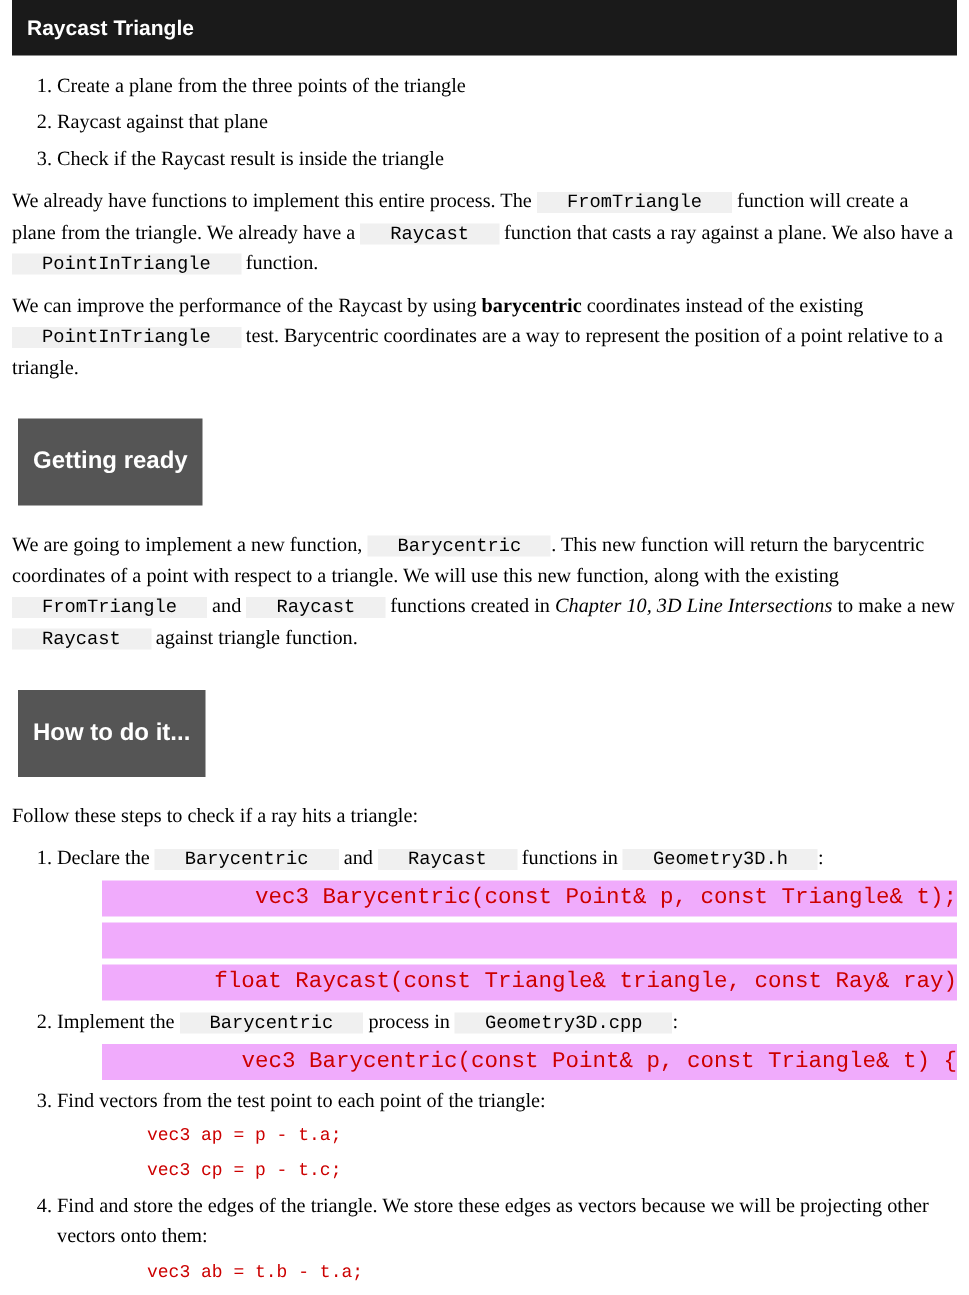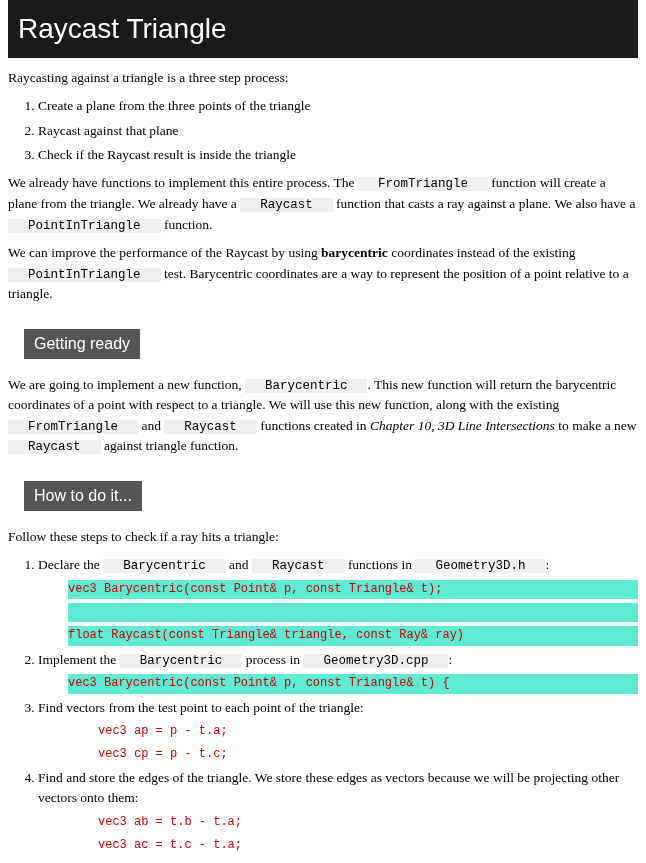--- a/index.html
+++ b/index.html
@@ -11,34 +11,34 @@
       background: #fff;
       width: 646px;
       min-height: 863px;
     }
     .page {
       padding: 0 8px 20px 8px;
     }
     .title-bar {
       background: #1a1a1a;
       color: #fff;
-      font-size: 28px;
-      font-weight: normal;
+      font-size: 14px;
+      font-weight: bold;
       font-family: Arial, sans-serif;
       padding: 8px 10px;
       margin-bottom: 10px;
     }
     .section-header {
       background: #555;
       color: #fff;
       font-size: 16px;
-      font-weight: normal;
+      font-weight: bold;
       font-family: Arial, sans-serif;
-      padding: 3px 10px;
-      margin: 12px 0 8px 16px;
+      padding: 17px 10px;
+      margin: 12px 0 8px 4px;
       display: inline-block;
     }
     .section-header-block {
       margin: 12px 0 8px 0;
     }
     p {
       margin-bottom: 8px;
       font-size: 13.5px;
     }
     ol {
@@ -50,45 +50,45 @@
       font-size: 13.5px;
     }
     code, .mono {
       font-family: 'Courier New', Courier, monospace;
       font-size: 12.5px;
       background: #f0f0f0;
       padding: 0 20px;
     }
     .code-block {
       font-family: 'Courier New', Courier, monospace;
-      font-size: 12px;
+      font-size: 15px;
       color: #c00;
-      background: #5eead4;
+      background: #f0abfc;
       margin: 4px 0 4px 30px;
       line-height: 1.6;
+      text-align: right;
     }
     .code-block-indent {
       font-family: 'Courier New', Courier, monospace;
       font-size: 12px;
       color: #c00;
       background: #fff;
       margin: 4px 0 4px 60px;
       line-height: 1.6;
     }
     strong { font-weight: bold; }
     em { font-style: italic; text-align: right; }
   </style>
 </head>
 <body>
 
 <div class="page">
 
   <div class="title-bar">Raycast Triangle</div>
 
-  <p>Raycasting against a triangle is a three step process:</p>
 
   <ol>
     <li>Create a plane from the three points of the triangle</li>
     <li>Raycast against that plane</li>
     <li>Check if the Raycast result is inside the triangle</li>
   </ol>
 
   <p>
     <span>We already have functions to implement this entire process. The </span><code>FromTriangle</code><span> function will create a plane from the triangle. We already have a </span><code>Raycast</code><span> function that casts a ray against a plane. We also have a </span><code>PointInTriangle</code><span> function.</span>
   </p>

